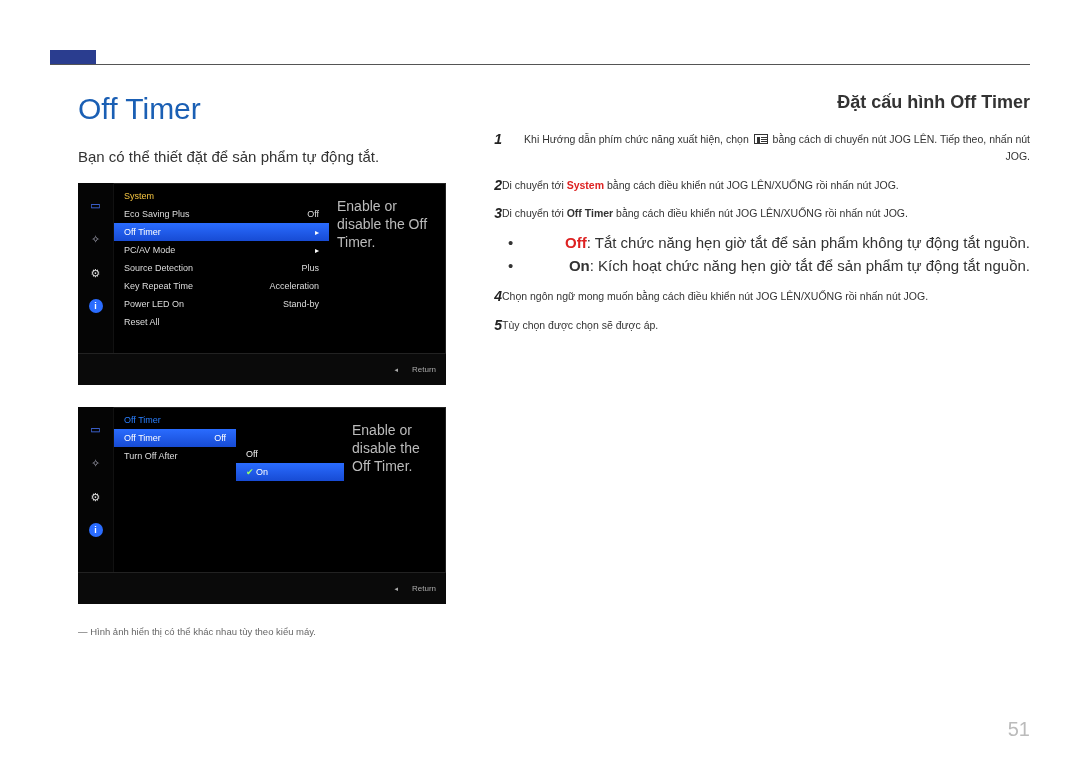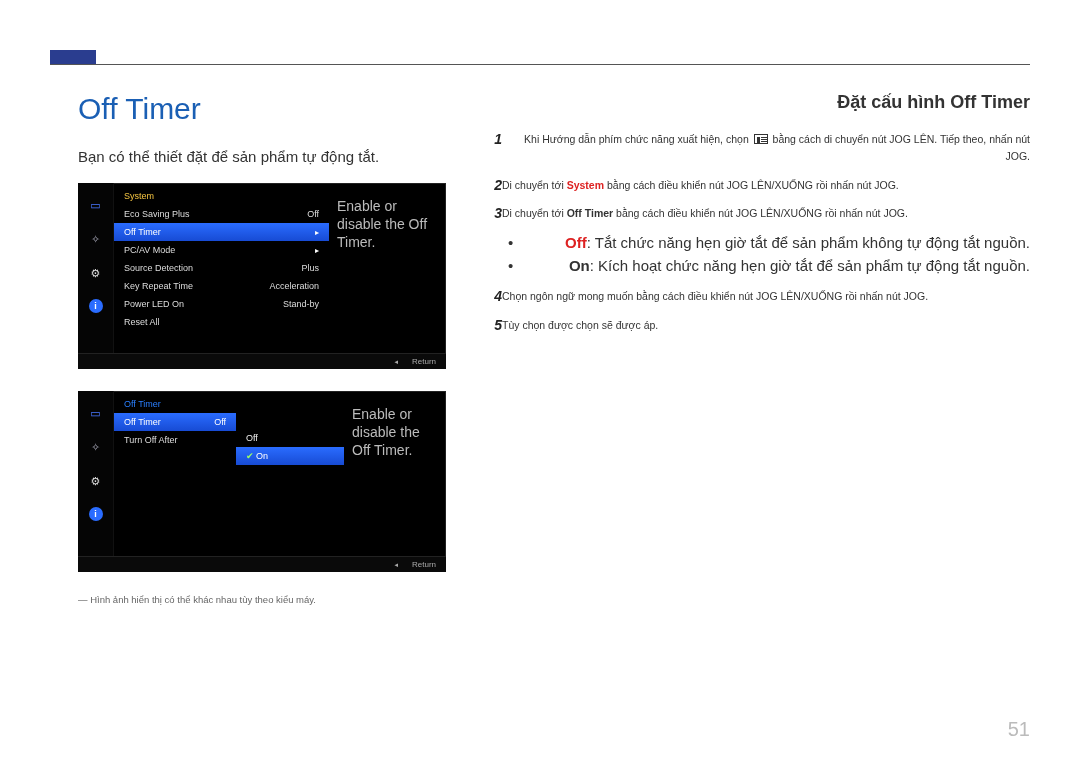--- a/index.html
+++ b/index.html
@@ -23,21 +23,21 @@
   .osd-menu { width: 215px; }
   .osd-desc { flex: 1; padding: 6px 12px 0 8px; font-size: 14px; color: #bbb; line-height: 1.3; }
   .osd-title { color: #f5c542; font-size: 9px; padding: 0 10px 4px 10px; }
   .osd-title.blue { color: #2a7fff; }
   .osd-row { display: flex; justify-content: space-between; align-items: flex-end; padding: 4px 10px; height: 18px; color: #ddd; }
   .osd-row.sel { background: linear-gradient(#2a6cff,#174bd4); color: #fff; }
   .osd-row .arrow { font-size: 8px; color: #fff; }
   .osd-subpanel { width: 108px; margin-top: 30px; }
   .osd-subrow { display: flex; align-items: center; padding: 4px 10px; height: 18px; color: #eee; }
   .osd-subrow.sel { background: linear-gradient(#2a6cff,#174bd4); color: #fff; }
-  .osd-footer { height: 16px; border-top: 1px solid #222; background: #0a0a0a; display: flex; justify-content: flex-end; align-items: center; padding: 0 10px; font-size: 8px; color: #aaa; gap: 14px; }
+  .osd-footer { height: 32px; border-top: 1px solid #222; background: #0a0a0a; display: flex; justify-content: flex-end; align-items: center; padding: 0 10px; font-size: 8px; color: #aaa; gap: 14px; }
   .osd-footer .tri { font-size: 7px; }
   .osd.second .osd-inner { min-height: 165px; }
   .osd.second .osd-menu { width: 122px; }
 
   .icon { width: 16px; height: 16px; display: flex; align-items: center; justify-content: center; color: #8aa6ff; font-size: 11px; }
   .icon.monitor { color: #4a78ff; }
   .icon.target { color: #aab; }
   .icon.gear { color: #ddd; }
   .icon.info { width: 14px; height: 14px; border-radius: 50%; background: #2a6cff; color: #fff; font-size: 9px; font-weight: bold; }
 

